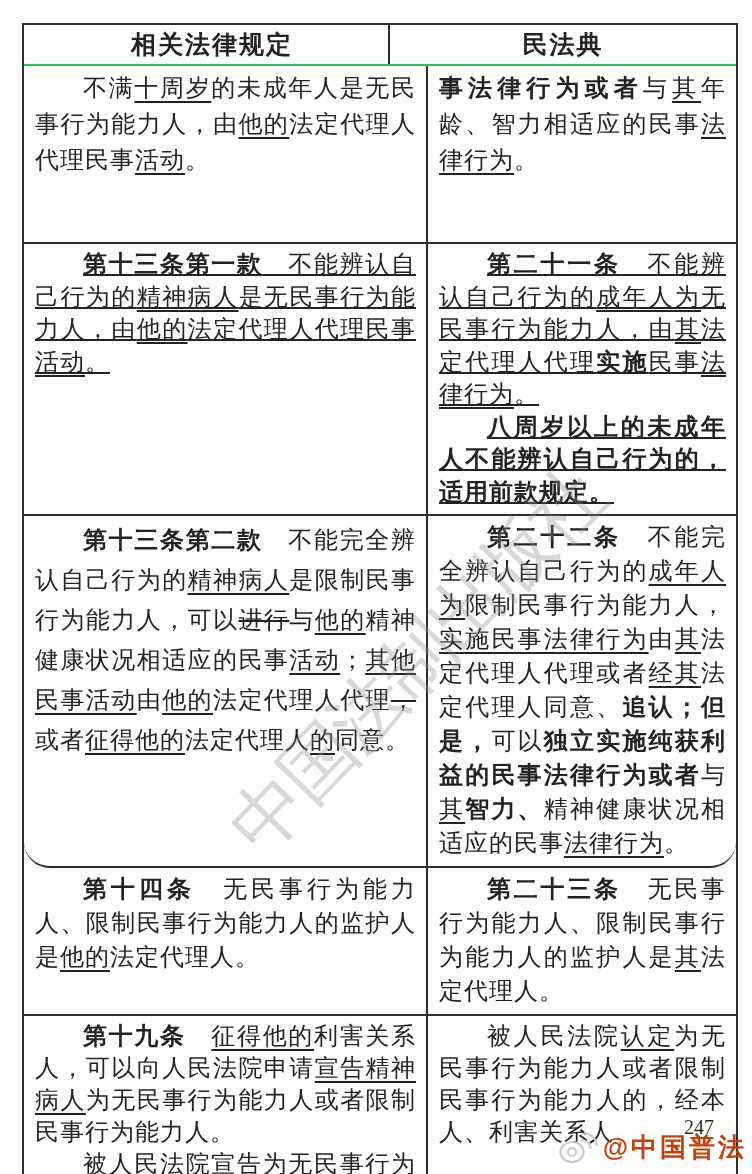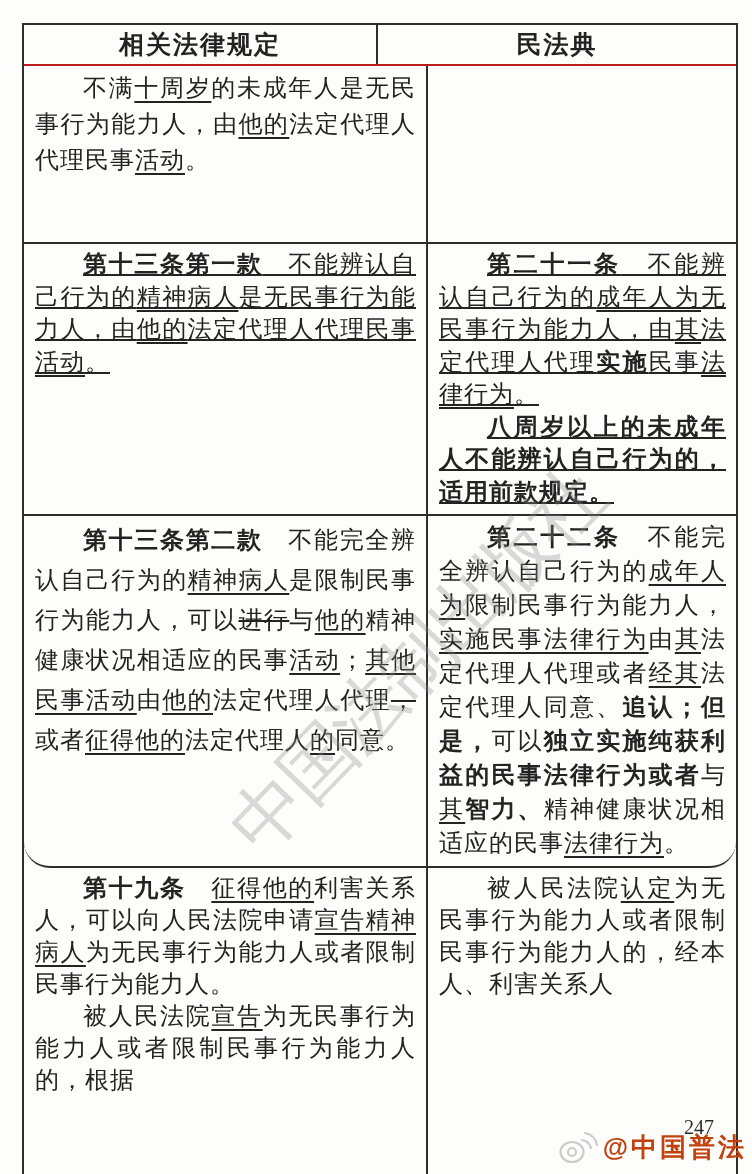--- a/index.html
+++ b/index.html
@@ -6,21 +6,21 @@
   .page {
     position:relative; width:752px; height:1174px;
     background:#fdfdfc; overflow:hidden;
     font-family:"Liberation Serif", serif; color:#232323;
   }
   
   .cmp-table {
     position:absolute; left:22px; top:23px; width:716px;
     border:2.5px solid #2d2d2d; box-sizing:border-box; z-index:1;
   }
-  .thead { display:flex; border-bottom:2px solid #b91c1c; }
+  .thead { display:flex; border-bottom:2px solid #22c55e;padding-left:12px; }
   .th {
     box-sizing:border-box; width:354px; min-height:36px;
     display:flex; align-items:center; justify-content:center;
     font-family:"Liberation Sans", sans-serif; font-weight:700;
     font-size:25px; letter-spacing:2px; padding:3px 0;
   }
   .th.left { border-right:2px solid #2d2d2d; }
   .th.right { width:auto; flex:1; }
   .t-row { display:flex; border-bottom:2px solid #2d2d2d; }
   .t-row:last-child { border-bottom:none; }
@@ -70,37 +70,46 @@
     <div class="thead">
       <div class="th left">相关法律规定</div>
       <div class="th right">民法典</div>
     </div>
     <div id="tbody">
         <div class="t-row tr0">
           <div class="cell cell-l">
             <p class="para"><span>不满</span><span class="u">十周岁</span><span>的未成年人是无民事行为能力人，由</span><span class="u">他的</span><span>法定代理人代理民事</span><span class="u">活动</span><span>。</span></p>
           </div>
           <div class="cell cell-r">
+            <p class="para no-indent"><span class="b">事法律行为或者</span><span>与</span><span class="u">其</span><span>年龄、智力相适应的民事</span><span class="u">法律行为</span><span>。</span></p>
           </div>
         </div>
         <div class="t-row tr1">
           <div class="cell cell-l">
             <p class="para"><span class="b">第十三条第一款</span><span>　不能辨认自己行为的</span><span class="u">精神病人</span><span>是无民事行为能力人，由</span><span class="u">他的</span><span>法定代理人代理民事</span><span class="u">活动</span><span>。</span></p>
           </div>
           <div class="cell cell-r">
             <p class="para"><span class="b">第二十一条</span><span>　不能辨认自己行为的</span><span class="u">成年人为</span><span>无民事行为能力人，由</span><span class="u">其</span><span>法定代理人代理</span><span class="b">实施</span><span>民事</span><span class="u">法律行为</span><span>。</span></p>
             <p class="para"><span class="b">八周岁以上的未成年人不能辨认自己行为的，适用前款规定。</span></p>
           </div>
         </div>
         <div class="t-row tr2">
           <div class="cell cell-l">
             <p class="para"><span class="b">第十三条第二款</span><span>　不能完全辨认自己行为的</span><span class="u">精神病人</span><span>是限制民事行为能力人，可以</span><span class="d">进行</span><span>与</span><span class="u">他的</span><span>精神健康状况相适应的民事</span><span class="u">活动</span><span>；</span><span class="u">其他民事活动</span><span>由</span><span class="u">他的</span><span>法定代理人代理</span><span class="d">，</span><span>或者</span><span class="u">征得他的</span><span>法定代理人</span><span class="u">的</span><span>同意。</span></p>
           </div>
           <div class="cell cell-r">
             <p class="para"><span class="b">第二十二条</span><span>　不能完全辨认自己行为的</span><span class="u">成年人为</span><span>限制民事行为能力人，</span><span class="u">实施民事法律行为</span><span>由</span><span class="u">其</span><span>法定代理人代理或者</span><span class="u">经其</span><span>法定代理人同意、</span><span class="b">追认；但是，</span><span>可以</span><span class="b">独立实施纯获利益的民事法律行为或者</span><span>与</span><span class="u">其</span><span class="b">智力、</span><span>精神健康状况相适应的民事</span><span class="u">法律行为</span><span>。</span></p>
+          </div>
+        </div>
+        <div class="t-row tr3">
+          <div class="cell cell-l">
+            <p class="para"><span class="b">第十四条</span><span>　无民事行为能力人、限制民事行为能力人的监护人是</span><span class="u">他的</span><span>法定代理人。</span></p>
+          </div>
+          <div class="cell cell-r">
+            <p class="para"><span class="b">第二十三条</span><span>　无民事行为能力人、限制民事行为能力人的监护人是</span><span class="u">其</span><span>法定代理人。</span></p>
           </div>
         </div>
         <div class="t-row tr4">
           <div class="cell cell-l">
             <p class="para"><span class="b">第十九条</span><span>　</span><span class="u">征得他的</span><span>利害关系人，可以向人民法院申请</span><span class="u">宣告精神病人</span><span>为无民事行为能力人或者限制民事行为能力人。</span></p>
             <p class="para"><span>被人民法院</span><span class="u">宣告</span><span>为无民事行为能力人或者限制民事行为能力人的，根据</span></p>
           </div>
           <div class="cell cell-r">
             <p class="para"><span>被人民法院</span><span class="u">认定</span><span>为无民事行为能力人或者限制民事行为能力人的，经本人、利害关系人</span></p>
           </div>

